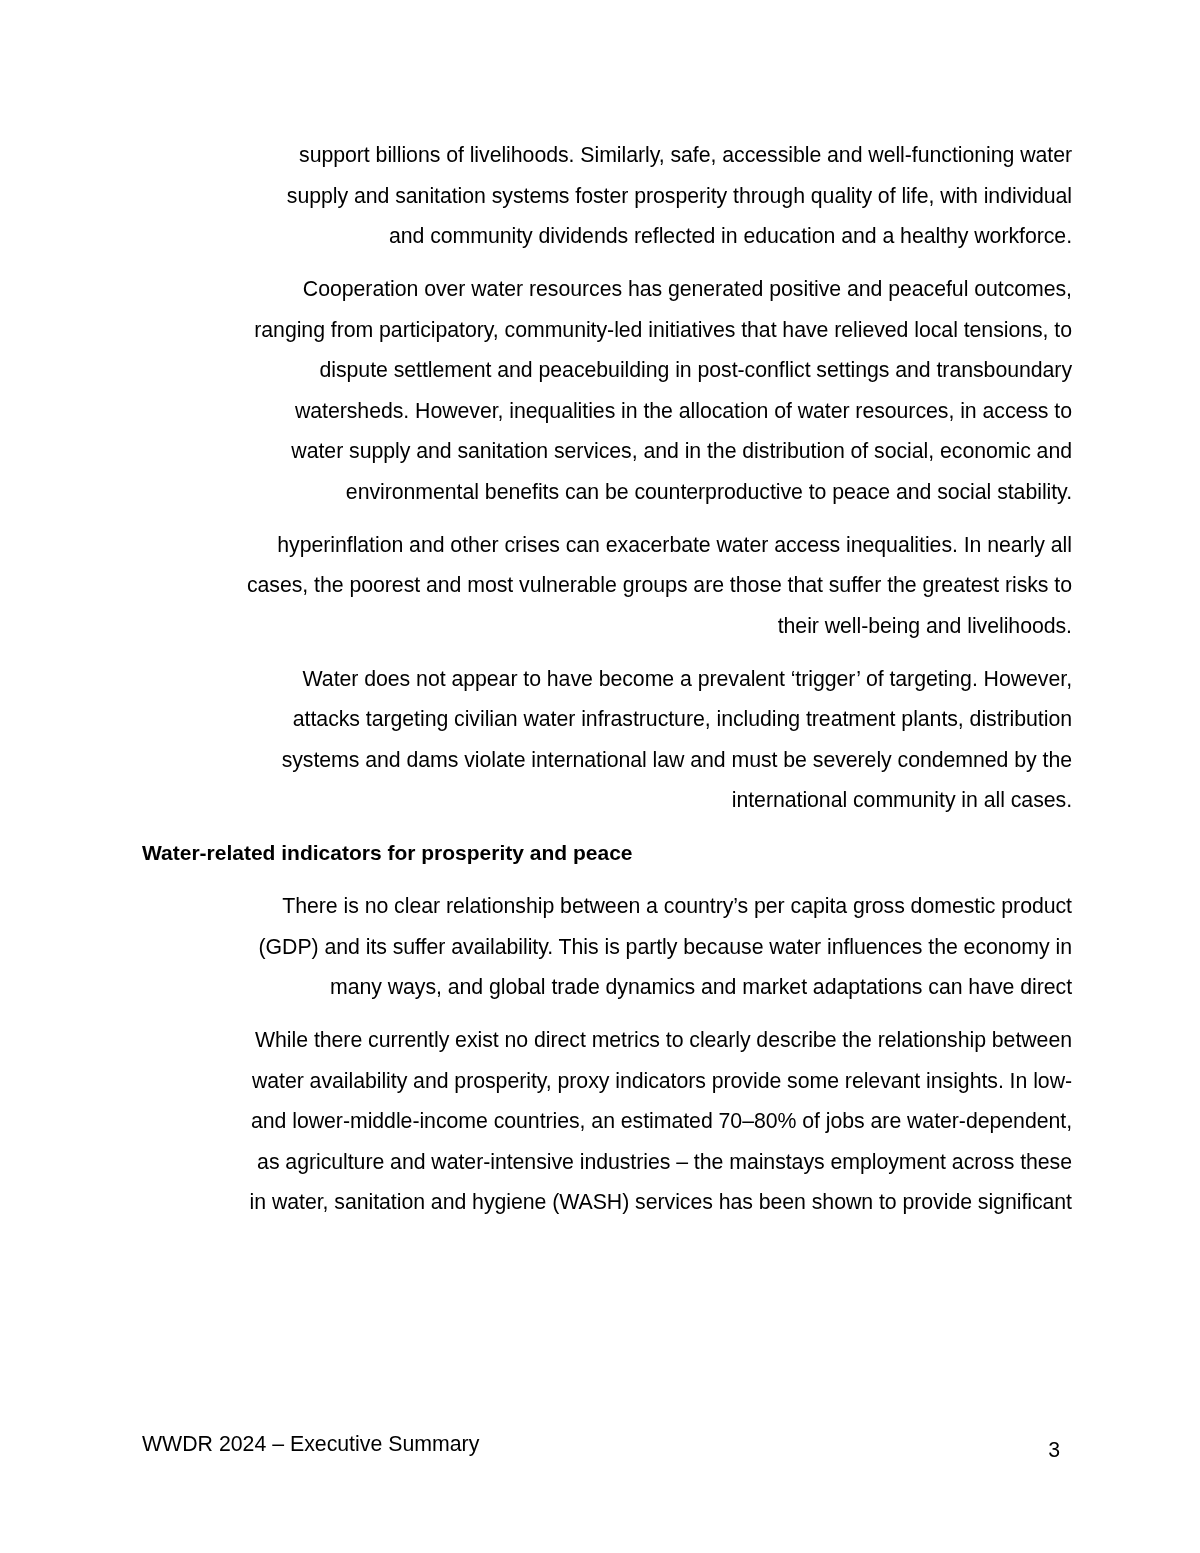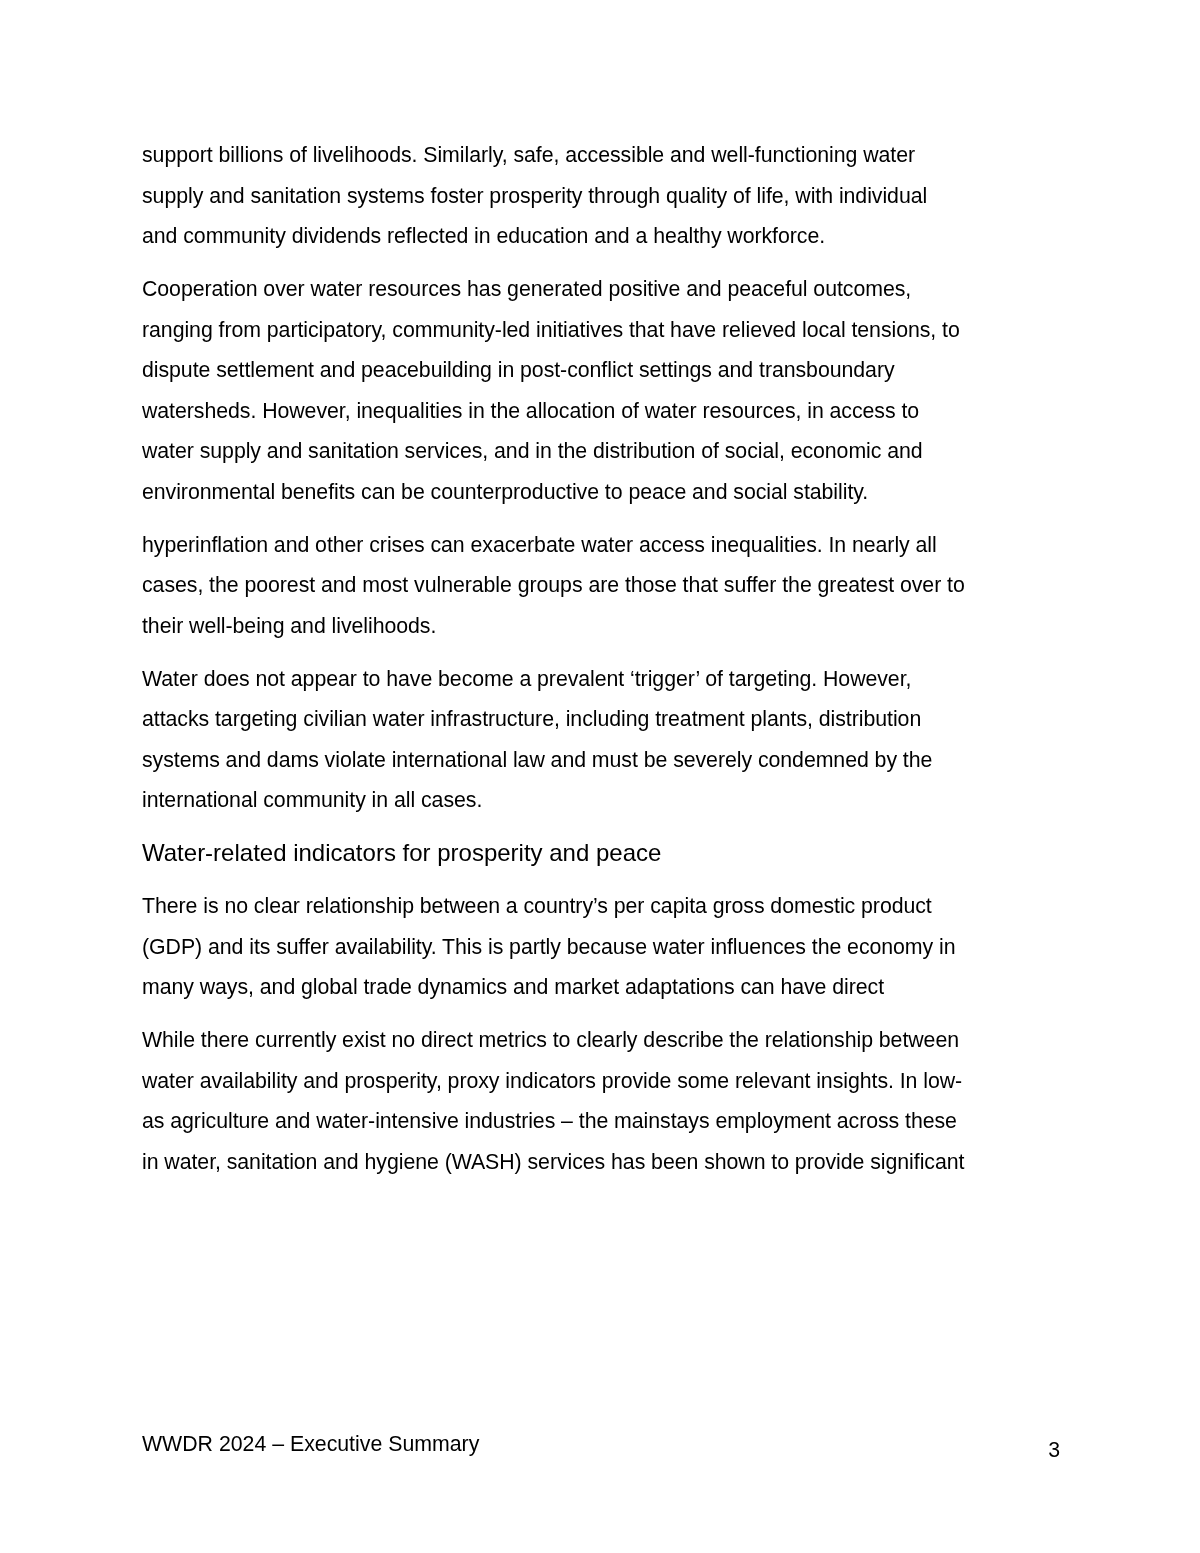--- a/index.html
+++ b/index.html
@@ -23,26 +23,27 @@
   }
   .para {
     margin: 0 0 12.5px 0;
     font-size: 21.3px;
     line-height: 40.5px;
     letter-spacing: -0.05px;
   }
   .para .line {
     display: block;
     white-space: nowrap;
+    text-align: right;
   }
   .heading {
     margin: 0 0 12.5px 0;
-    font-size: 24px;
+    font-size: 21px;
     line-height: 40.5px;
-    font-weight: normal;
+    font-weight: bold;
     white-space: nowrap;
   }
   .footer {
     position: absolute;
     left: 142px;
     top: 1428px;
     width: 918px;
     font-size: 21.3px;
     line-height: 32px;
   }
@@ -73,21 +74,21 @@
     <span class="line">Cooperation over water resources has generated positive and peaceful outcomes,</span>
     <span class="line">ranging from participatory, community-led initiatives that have relieved local tensions, to</span>
     <span class="line">dispute settlement and peacebuilding in post-conflict settings and transboundary</span>
     <span class="line">watersheds. However, inequalities in the allocation of water resources, in access to</span>
     <span class="line">water supply and sanitation services, and in the distribution of social, economic and</span>
     <span class="line">environmental benefits can be counterproductive to peace and social stability.</span>
   </div>
 
   <div class="para">
     <span class="line">hyperinflation and other crises can exacerbate water access inequalities. In nearly all</span>
-    <span class="line">cases, the poorest and most vulnerable groups are those that suffer the greatest over to</span>
+    <span class="line">cases, the poorest and most vulnerable groups are those that suffer the greatest risks to</span>
     <span class="line">their well-being and livelihoods.</span>
   </div>
 
   <div class="para">
     <span class="line">Water does not appear to have become a prevalent ‘trigger’ of targeting. However,</span>
     <span class="line">attacks targeting civilian water infrastructure, including treatment plants, distribution</span>
     <span class="line">systems and dams violate international law and must be severely condemned by the</span>
     <span class="line">international community in all cases.</span>
   </div>
 
@@ -95,20 +96,21 @@
 
   <div class="para">
     <span class="line">There is no clear relationship between a country’s per capita gross domestic product</span>
     <span class="line">(GDP) and its suffer availability. This is partly because water influences the economy in</span>
     <span class="line">many ways, and global trade dynamics and market adaptations can have direct</span>
   </div>
 
   <div class="para">
     <span class="line">While there currently exist no direct metrics to clearly describe the relationship between</span>
     <span class="line">water availability and prosperity, proxy indicators provide some relevant insights. In low-</span>
+    <span class="line">and lower-middle-income countries, an estimated 70–80% of jobs are water-dependent,</span>
     <span class="line">as agriculture and water-intensive industries – the mainstays employment across these</span>
     <span class="line">in water, sanitation and hygiene (WASH) services has been shown to provide significant</span>
   </div>
 
 </div>
 
 <div class="footer">
   <span class="footer-title">WWDR 2024 – Executive Summary</span>
   <span class="page-number">3</span>
 </div>

